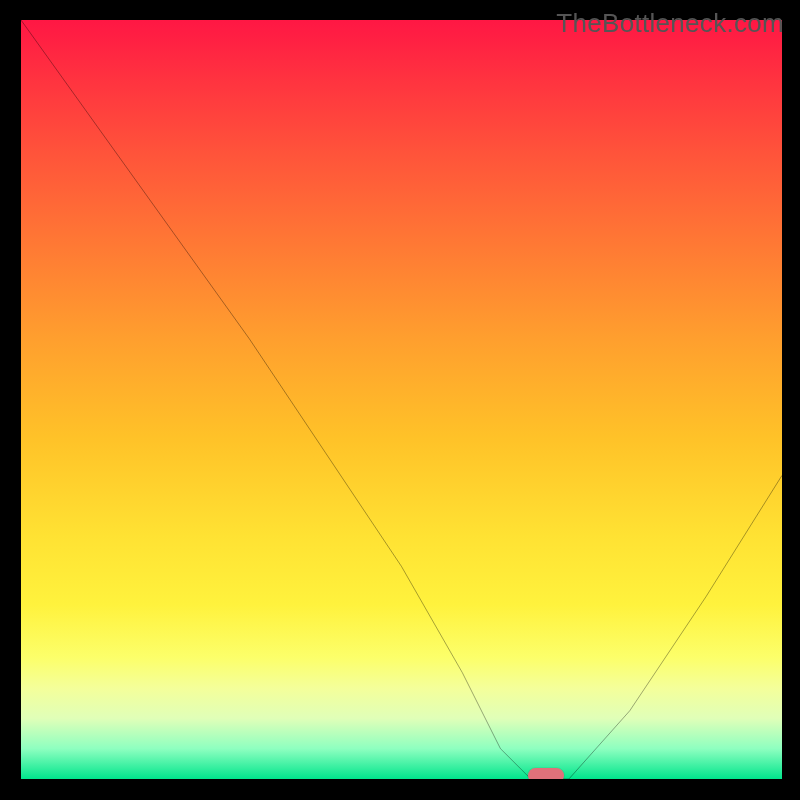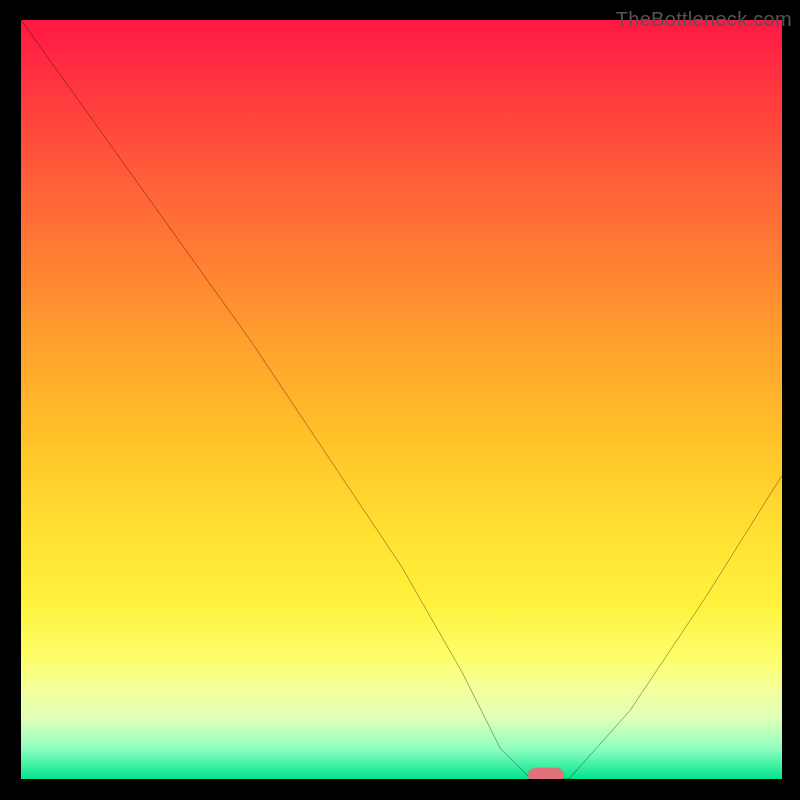--- a/index.html
+++ b/index.html
@@ -7,23 +7,23 @@
     padding: 0;
     width: 800px;
     height: 800px;
     background: #000;
     position: relative;
     font-family: Arial, Helvetica, sans-serif;
   }
   .watermark {
     position: absolute;
     top: 8px;
-    right: 8px;
+    right: 16px;
     color: #555;
-    font-size: 20px;
+    font-size: 26px;
     font-weight: 500;
     z-index: 5;
     letter-spacing: 0.3px;
   }
   .plot-frame {
     position: absolute;
     left: 18px;
     top: 20px;
     width: 764px;
     height: 762px;

